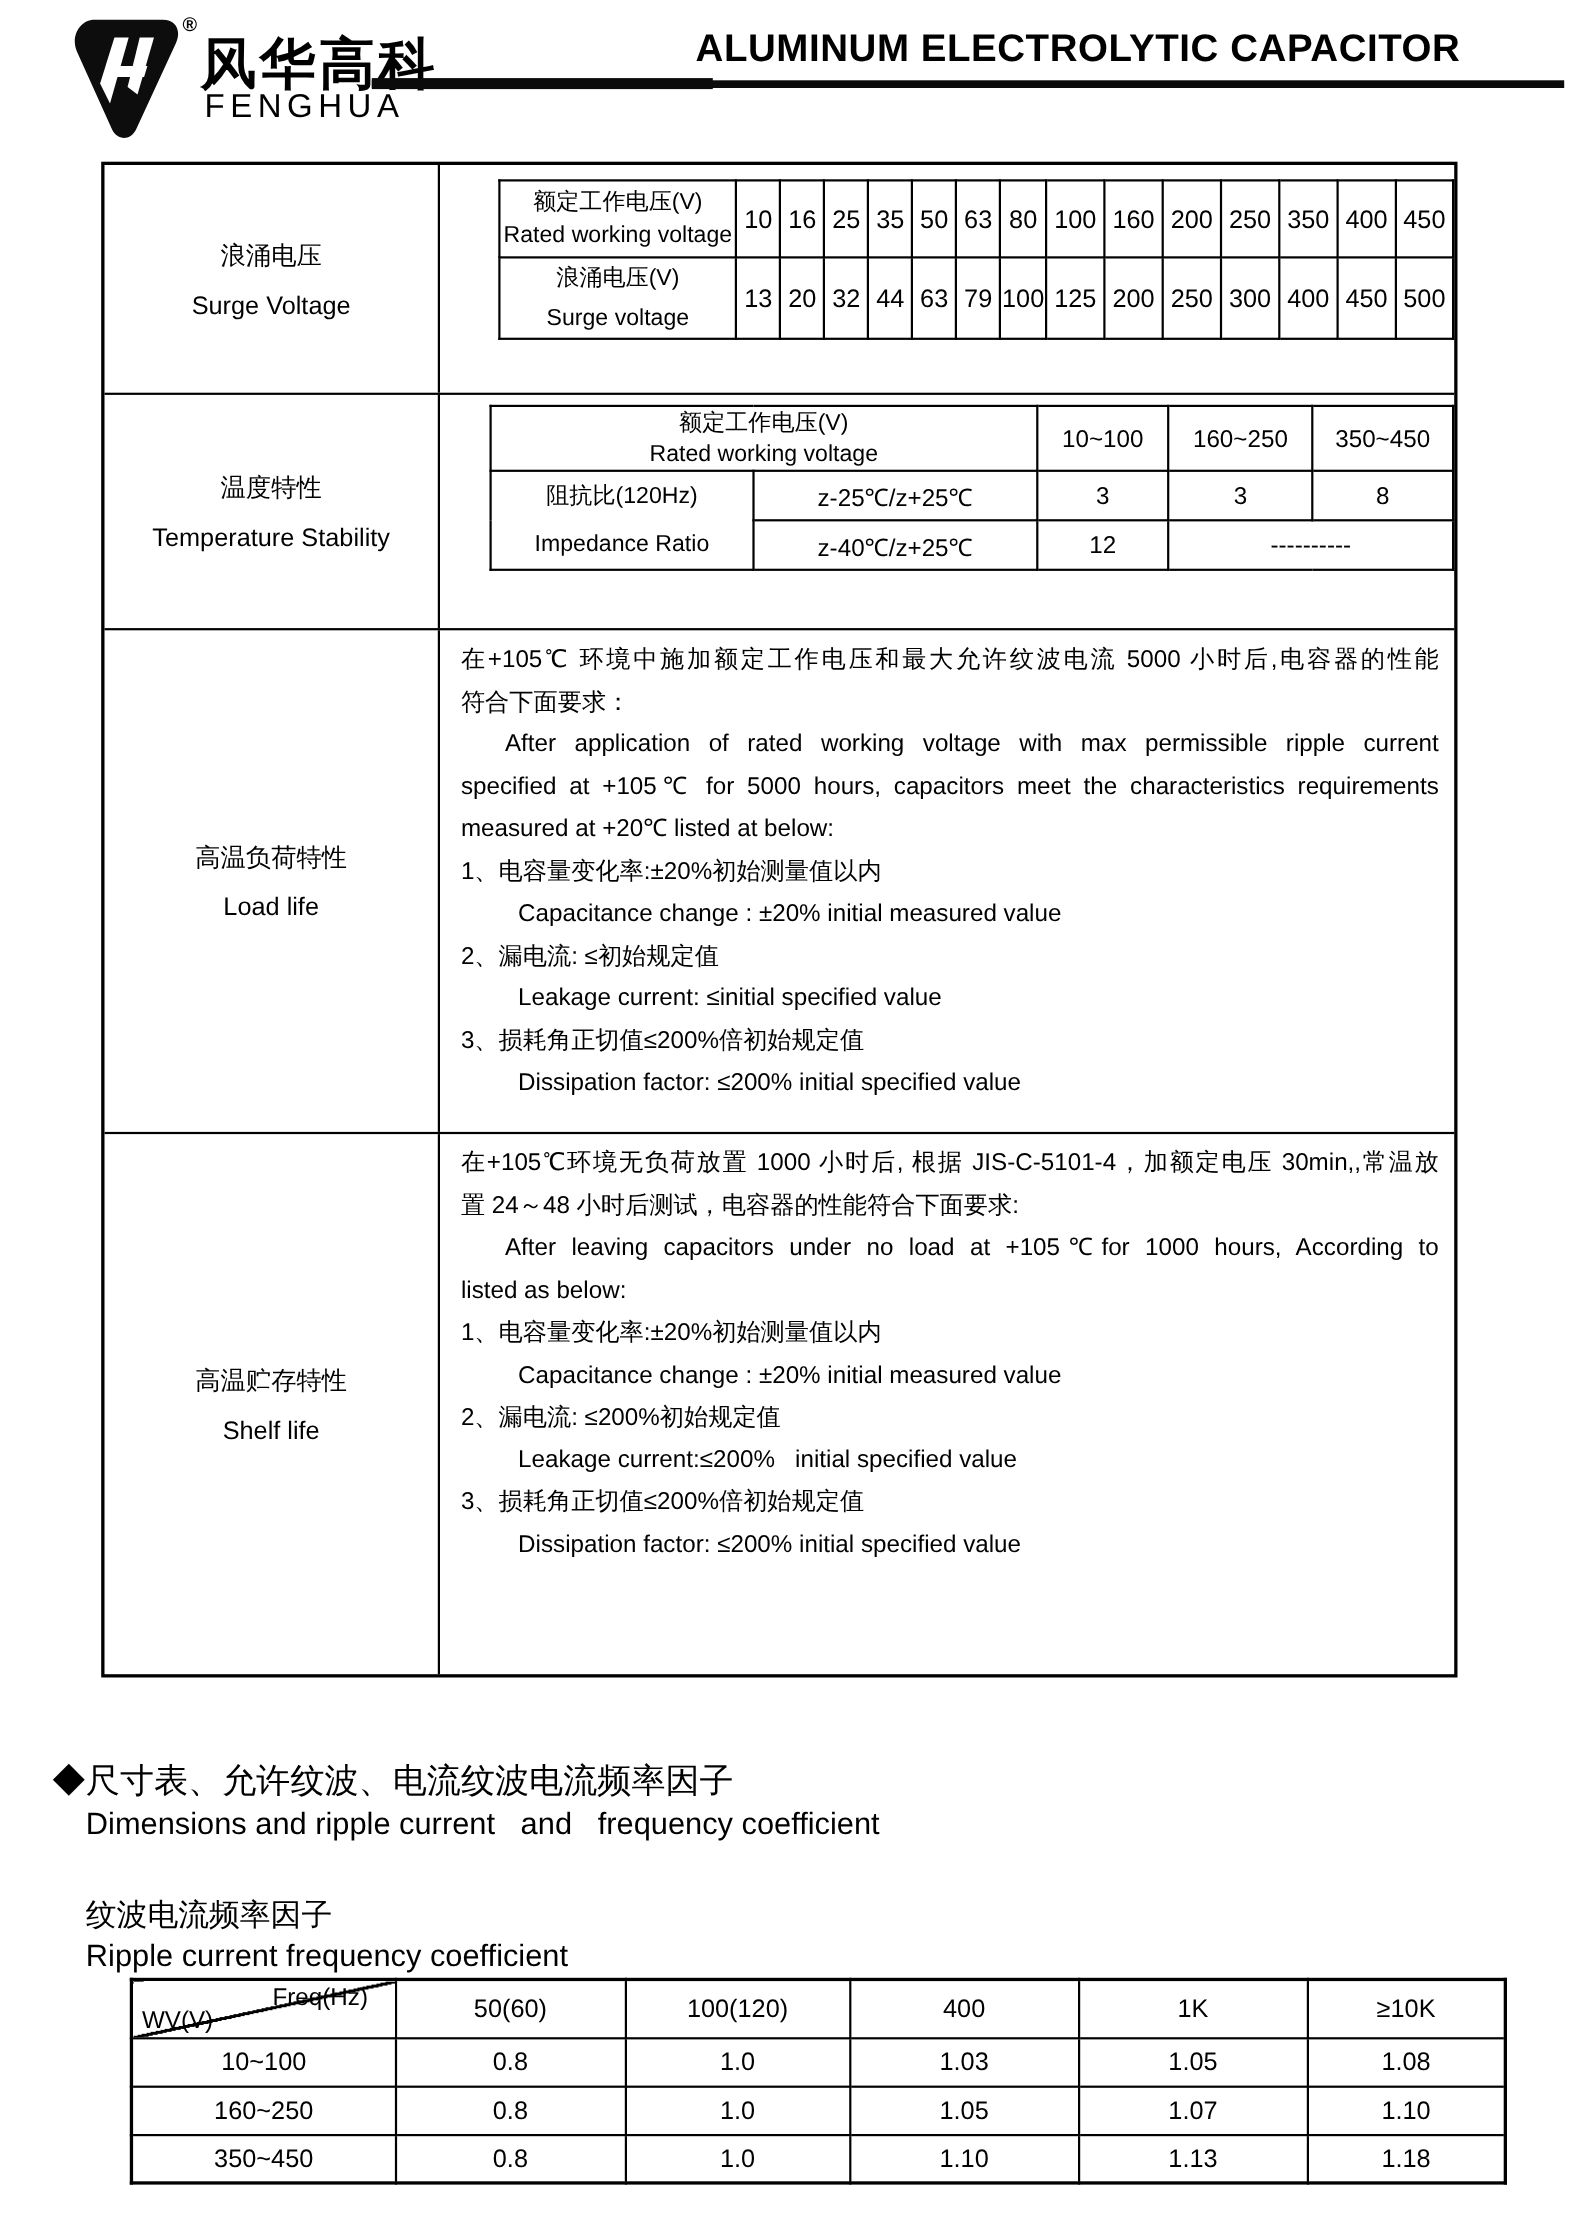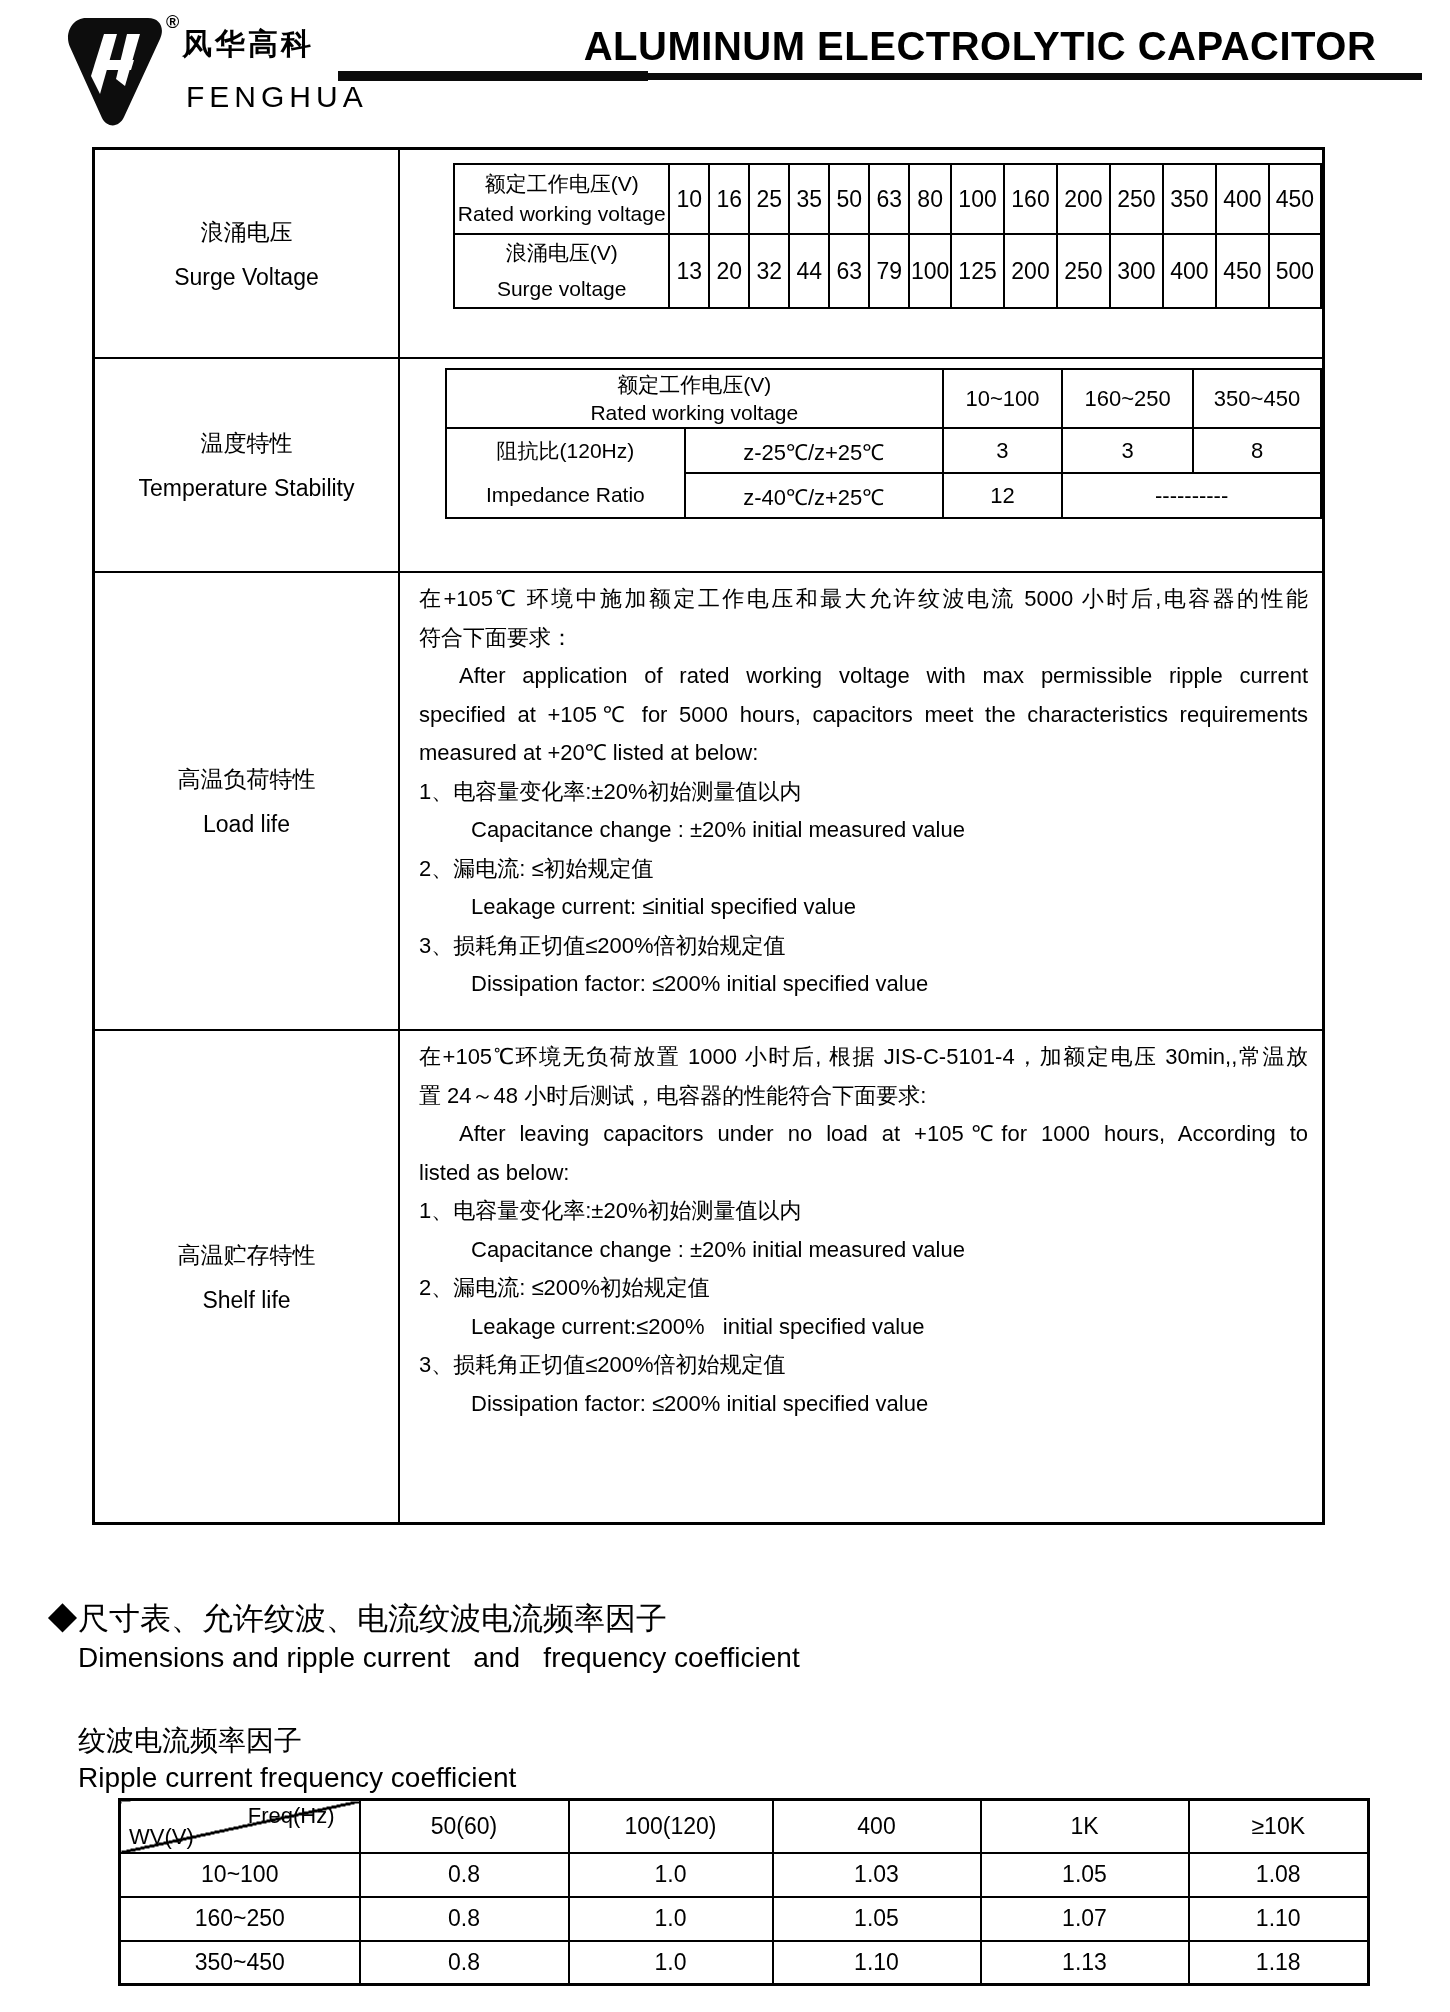--- a/index.html
+++ b/index.html
@@ -2,24 +2,24 @@
 <html><head>
 <meta charset="utf-8">
 <style>
   html,body{margin:0;padding:0;background:#fff;}
   .page{position:relative;width:1450px;height:2012px;background:#fff;overflow:hidden;
         font-family:"Liberation Sans",sans-serif;color:#000;}
 
   
   .logo-mark{position:absolute;left:64px;top:14px;}
   .reg{position:absolute;left:166px;top:12px;font-size:18px;font-weight:bold;}
-  .logo-cn{position:absolute;left:182px;top:24px;font-size:30px;font-weight:bold;letter-spacing:3px;}
+  .logo-cn{position:absolute;left:182px;top:24px;font-size:51px;font-weight:bold;letter-spacing:3px;}
   .logo-en{position:absolute;left:186px;top:80px;font-size:30px;font-weight:normal;letter-spacing:5px;text-align:right;}
   .doc-title{position:absolute;left:540px;top:24px;width:880px;text-align:center;
-             font-size:40px;font-weight:bold;letter-spacing:.5px;}
+             font-size:35px;font-weight:bold;letter-spacing:.5px;}
   .rule{position:absolute;left:338px;top:73px;width:1084px;height:7px;background:#0b0b0b;}
   .rule-thick{position:absolute;left:338px;top:71px;width:310px;height:10px;background:#0b0b0b;}
 
   
   .mt{position:absolute;left:92px;top:147px;width:1233px;border:3px solid #000;box-sizing:border-box;}
   .mrow{display:flex;box-sizing:border-box;}
   .mrow + .mrow{border-top:2px solid #000;}
   .h1{height:207px}.h2{height:214px}.h3{height:458px}.h4{height:493px}
   .mlabel{width:305px;flex-shrink:0;border-right:2px solid #000;display:flex;flex-direction:column;
           justify-content:center;align-items:center;gap:16px;box-sizing:border-box;}

